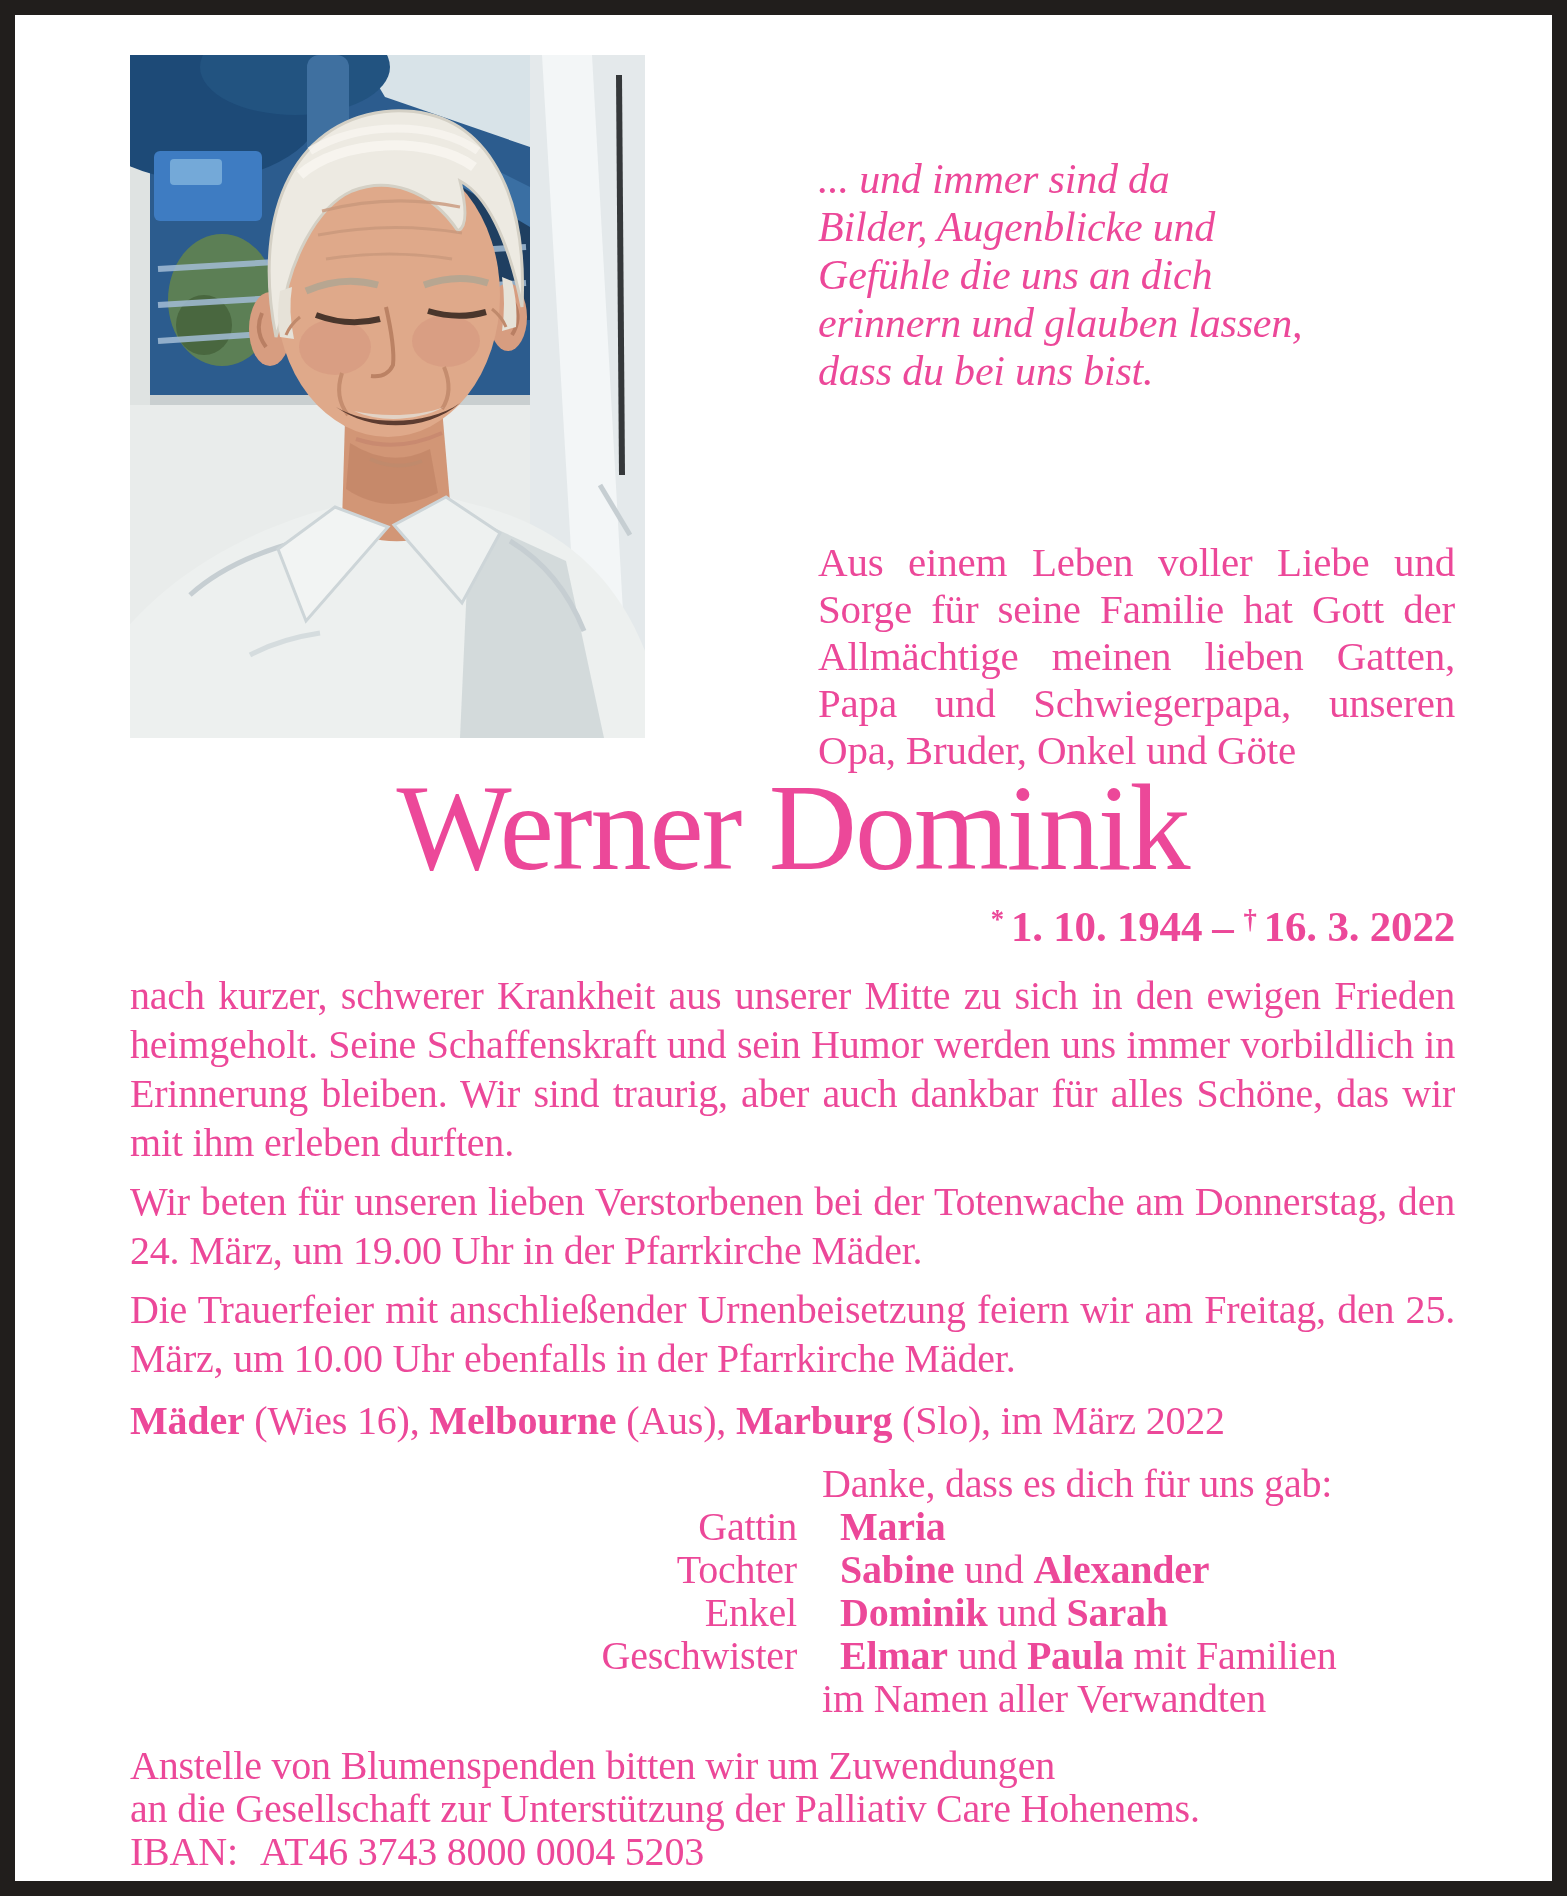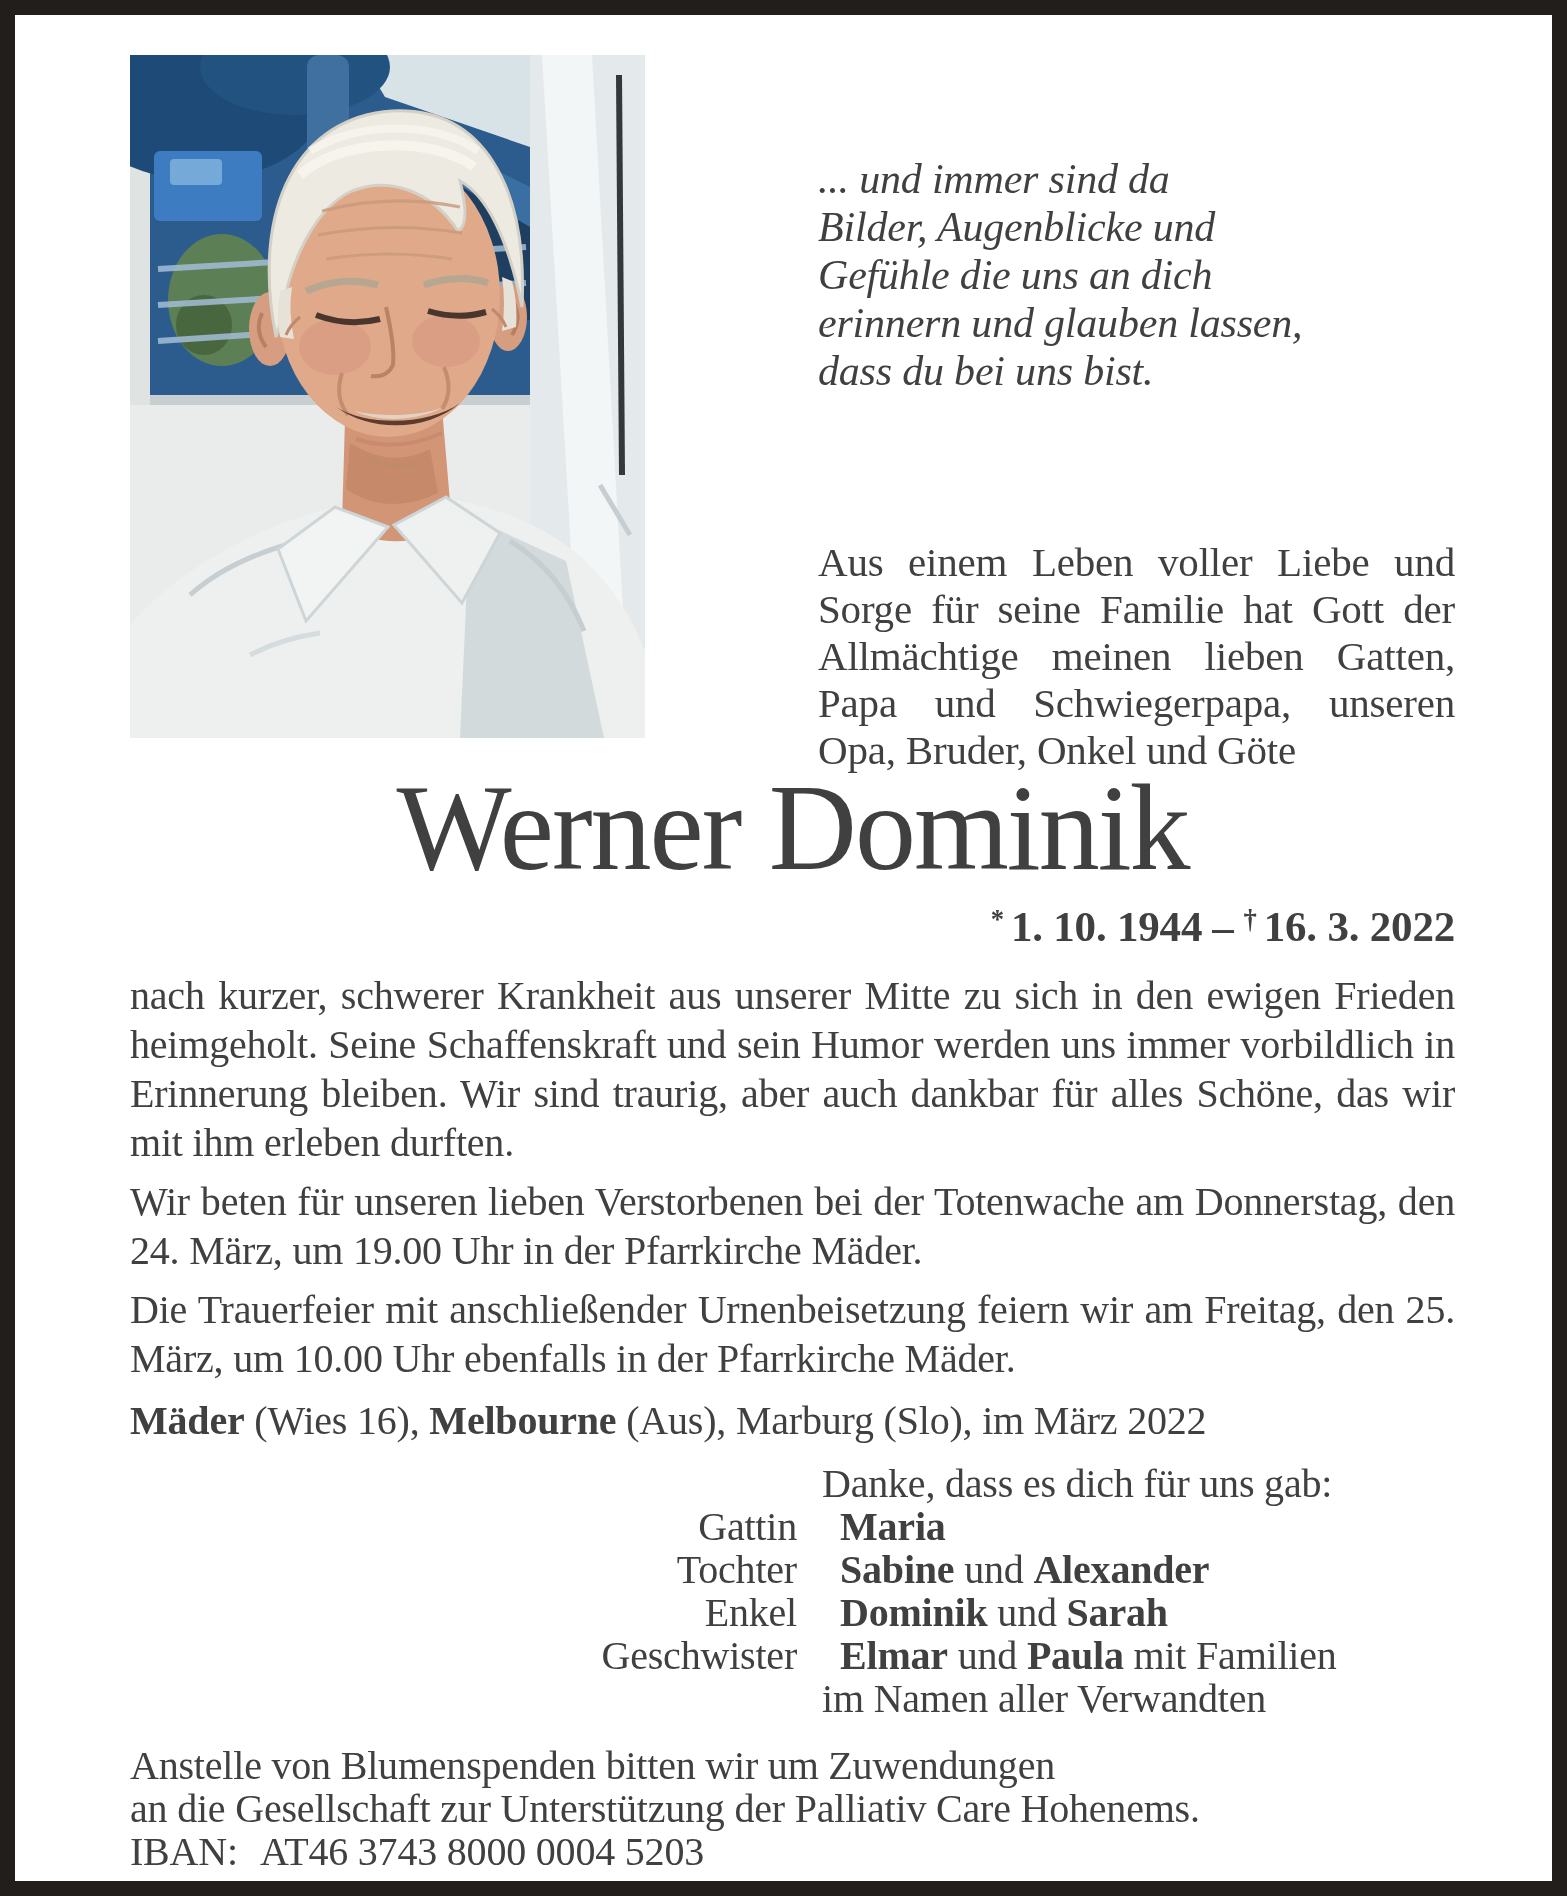--- a/index.html
+++ b/index.html
@@ -9,21 +9,21 @@
     font-family: "Liberation Serif", serif;
     background: #211e1c;
   }
   .frame {
     position: absolute; inset: 0;
     background: #211e1c;
   }
   .page {
     position: absolute; inset: 15px;
     background: #ffffff;
-    color: #404040;
+    color: #ec4899;
     box-sizing: border-box;
     padding: 34px 97px 0 115px;
     overflow: hidden;
     letter-spacing: -0.2px;
   }
 
   
   .top-section { position: relative; height: 692px; }
   .photo {
     position: absolute; left: 0; top: 6px;
@@ -219,21 +219,21 @@
     <div class="dates">
       <span class="sym">*</span><span>1. 10. 1944</span><span class="sep">–</span><span class="sym">†</span><span>16. 3. 2022</span>
     </div>
 
     <div class="body-text">
       <p>nach kurzer, schwerer Krankheit aus unserer Mitte zu sich in den ewigen Frieden heimgeholt. Seine Schaffenskraft und sein Humor werden uns immer vorbildlich in Erinnerung bleiben. Wir sind traurig, aber auch dankbar für alles Schöne, das wir mit ihm erleben durften.</p>
       <p>Wir beten für unseren lieben Verstorbenen bei der Totenwache am Donnerstag, den 24. März, um 19.00 Uhr in der Pfarrkirche Mäder.</p>
       <p>Die Trauerfeier mit anschließender Urnenbeisetzung feiern wir am Freitag, den 25. März, um 10.00 Uhr ebenfalls in der Pfarrkirche Mäder.</p>
     </div>
 
-    <p class="locations"><span style="font-weight: 700;">Mäder</span><span> (Wies 16), </span><span style="font-weight: 700;">Melbourne</span><span> (Aus), </span><span style="font-weight: 400;">Marburg</span><span> (Slo), im März 2022</span></p>
+    <p class="locations"><span style="font-weight: 700;">Mäder</span><span> (Wies 16), </span><span style="font-weight: 700;">Melbourne</span><span> (Aus), </span><span style="font-weight: 700;">Marburg</span><span> (Slo), im März 2022</span></p>
 
     <div class="family">
       <div class="thanks">Danke, dass es dich für uns gab:</div>
       <div id="family-rows">
           <div class="family-row">
             <div class="family-role">Gattin</div>
             <div class="family-names"><span style="font-weight: 700;">Maria</span></div>
           </div>
           <div class="family-row">
             <div class="family-role">Tochter</div>

